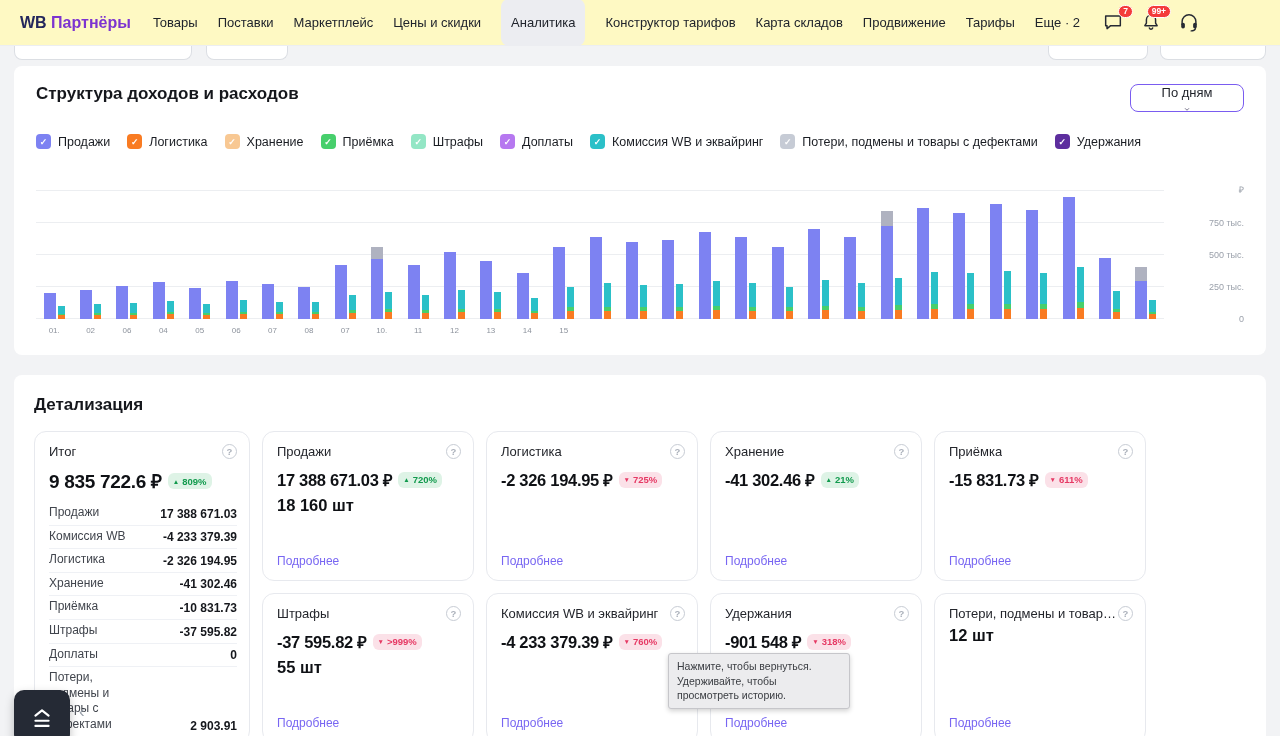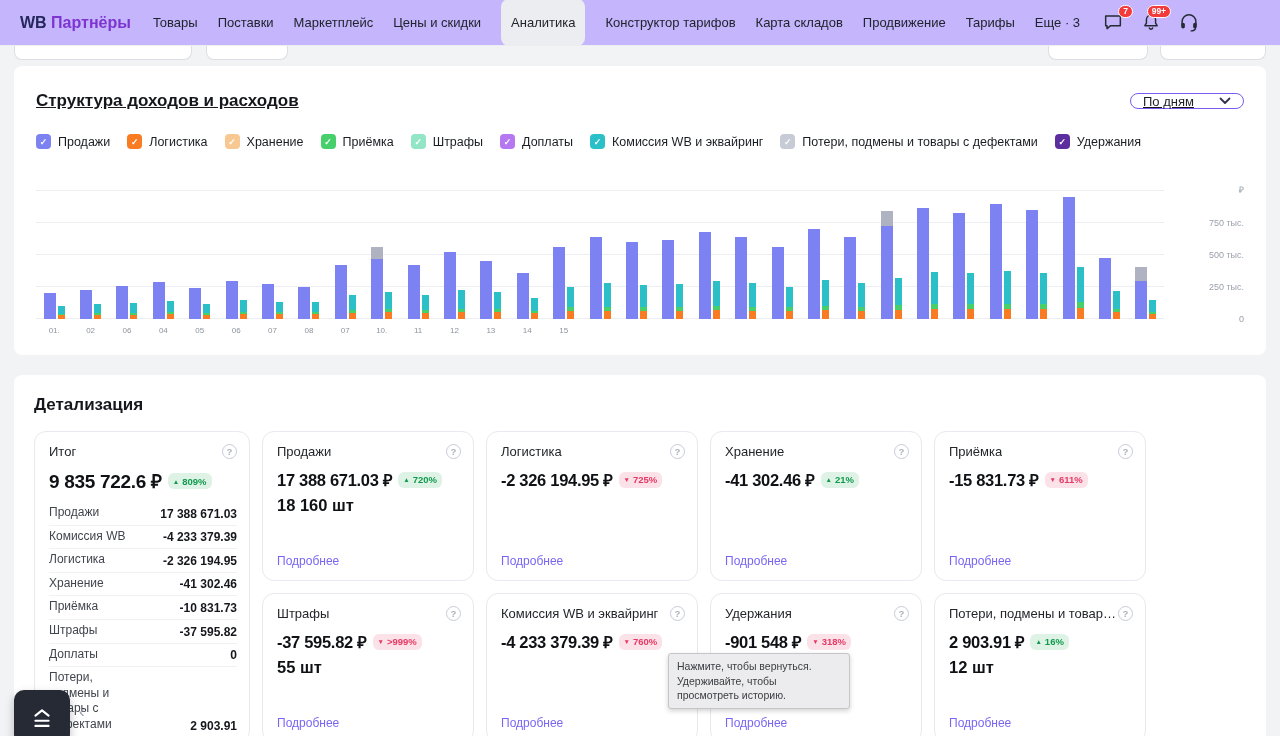--- a/index.html
+++ b/index.html
@@ -6,21 +6,21 @@
   html,body { width:1280px; height:736px; overflow:hidden; }
   body {
     font-family: "Liberation Sans", sans-serif;
     background:#F2F3F5;
     position:relative;
     color:#15171C;
   }
   
   .topbar {
     position:relative; z-index:10;
-    height:46px; background:#c4b5fd;
+    height:46px; background:#fef9c3;
     display:flex; align-items:center; gap:22px;
     padding:0 20px;
     border-bottom:1px solid #ECEEF1;
   }
   .logo { font-size:16px; font-weight:800; white-space:nowrap; cursor:pointer; }
   .logo .wb { color:#24275C; }
   .logo .rest { color:#7D34D0; }
   .main-nav { display:flex; align-items:center; gap:20px; font-size:13px; font-weight:500; color:#20242C; flex:1; }
   .nav-item { white-space:nowrap; cursor:pointer; padding:6px 0; }
   .nav-item.active { background:#ECEDF1; padding:16px 10px; border-radius:8px; }
@@ -40,27 +40,27 @@
   }
   .cut1 { left:14px; width:178px; }
   .cut2 { left:206px; width:82px; }
   .cut3 { left:1048px; width:100px; }
   .cut4 { left:1160px; width:106px; }
   
   .chart-card {
     margin:20px 14px 0; background:#fff; border-radius:8px;
     padding:18px 22px 14px; position:relative; z-index:1;
   }
-  .section-head { display:flex; justify-content:space-between; align-items:center; height:34px;text-decoration:underline; }
+  .section-head { display:flex; justify-content:space-between; height:34px; }
   h1,h2 { font-size:17px; font-weight:700; color:#15171C; }
   .period-select {
     display:flex; align-items:center; justify-content:space-between; gap:8px;
-    width:114px; height:16px; padding:0 12px;
+    width:114px; height:28px; padding:0 12px;
     border:1.5px solid #7A5CF0; border-radius:8px;
-    font-size:13px; font-weight:500; color:#1E2128; background:#fff; cursor:pointer;
+    font-size:13px; font-weight:500; color:#1E2128; background:#fff; cursor:pointer;flex-direction:column;
   }
   .legend { display:flex; align-items:center; gap:17px; margin-top:16px; white-space:nowrap; }
   .legend-item { display:flex; align-items:center; gap:7px; font-size:12.5px; font-weight:500; color:#1A1D23; cursor:pointer; }
   .legend-check {
     width:15px; height:15px; border-radius:4px; color:#fff;
     font-size:9px; font-weight:700; display:flex; align-items:center; justify-content:center; flex:none;
   }
   .chart { position:relative; margin-top:26px; height:166px; }
   .chart-plot { position:absolute; left:0; right:80px; bottom:22px; height:128px; display:flex; align-items:flex-end; }
   .gridline { position:absolute; left:0; right:0; height:1px; background:#ECEEF1; z-index:0; }
@@ -137,21 +137,21 @@
   <nav class="main-nav">
       <div class="nav-item">Товары</div>
       <div class="nav-item">Поставки</div>
       <div class="nav-item">Маркетплейс</div>
       <div class="nav-item">Цены и скидки</div>
       <div class="nav-item active">Аналитика</div>
       <div class="nav-item">Конструктор тарифов</div>
       <div class="nav-item">Карта складов</div>
       <div class="nav-item">Продвижение</div>
       <div class="nav-item">Тарифы</div>
-      <div class="nav-item">Еще · 3</div>
+      <div class="nav-item">Еще · 2</div>
     </nav>
   <div class="header-actions">
     <div class="icon-btn">
       <svg width="22" height="22" viewBox="0 0 24 24">
         <path d="M4 5.5h16v10.5H9.5L5.5 19.2v-3.2H4z" fill="none" stroke="#262A33" stroke-width="1.6" stroke-linejoin="round"></path>
       </svg>
       <span class="icon-badge">7</span>
     </div>
     <div class="icon-btn">
       <svg width="22" height="22" viewBox="0 0 24 24">
@@ -718,27 +718,20 @@
             <span>318%</span>
           </span>
         </div>
         <a class="card-link">Подробнее</a>
       </div>
       <div class="card">
         <div class="card-head">
           <div class="card-title">Потери, подмены и товары с ...</div>
           <span class="qmark">?</span>
         </div>
-        <div class="vrow">
-          <span class="card-value">2 903.91 ₽</span>
-          <span class="badge up">
-            <span class="arr">▲</span>
-            <span>16%</span>
-          </span>
-        </div>
         <div class="card-qty">12 шт</div>
         <a class="card-link">Подробнее</a>
       </div>
     </div>
 </section>
 
 <div class="back-tooltip">Нажмите, чтобы вернуться. Удерживайте, чтобы просмотреть историю.</div>
 
 <div class="fab">
   <svg width="30" height="30" viewBox="0 0 32 32">

